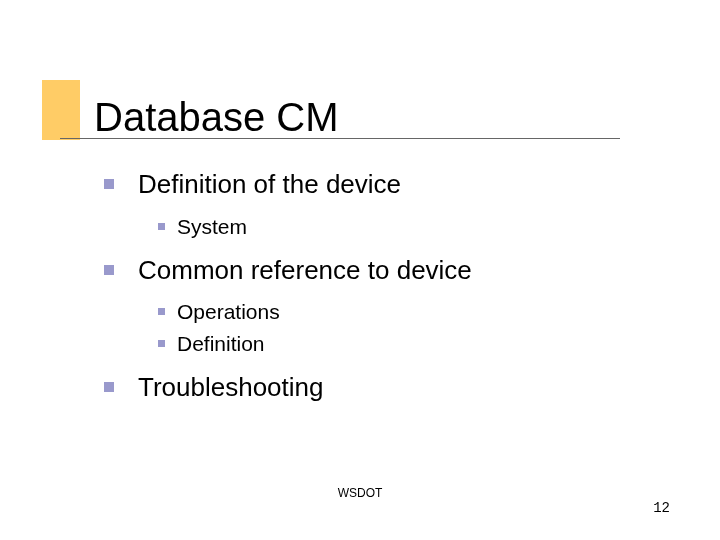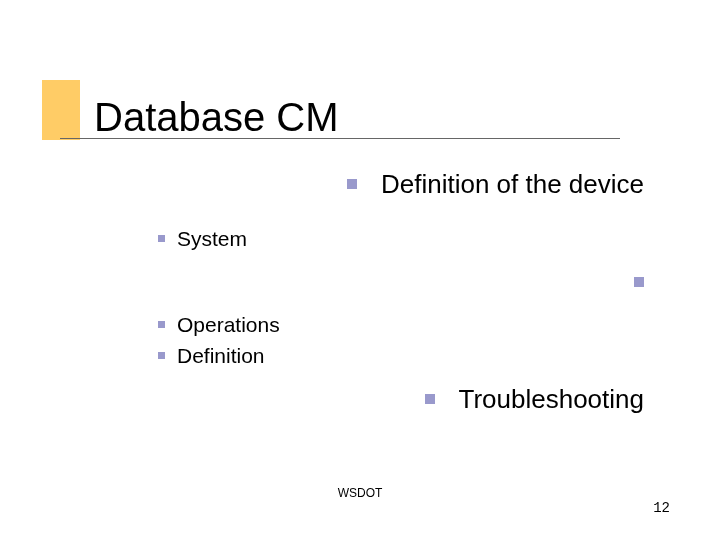--- a/index.html
+++ b/index.html
@@ -47,29 +47,28 @@
     top: 168px;
     width: 540px;
   }
   .lvl1 {
     margin-bottom: 6px;
   }
   .lvl1-row {
     display: flex;
     align-items: flex-start;
     gap: 24px;
-    justify-content: flex-end;
   }
   .lvl1-text {
     font-size: 26px;
     line-height: 1.25;
   }
   .sub {
     margin-left: 54px;
-    margin-top: 24px;
+    margin-top: 12px;
     margin-bottom: 14px;
   }
   .sub-row {
     display: flex;
     align-items: flex-start;
     gap: 12px;
     margin-bottom: 4px;
   }
   .sub-text {
     font-size: 21px;
@@ -127,20 +126,21 @@
       <div class="sub-row">
         <span class="bullet-sm"></span>
         <span class="sub-text">System</span>
       </div>
     </div>
   </div>
 
   <div class="lvl1">
     <div class="lvl1-row">
       <span class="bullet-lg"></span>
+      <span class="lvl1-text">Common reference to device</span>
     </div>
     <div class="sub">
       <div class="sub-row">
         <span class="bullet-sm"></span>
         <span class="sub-text">Operations</span>
       </div>
       <div class="sub-row">
         <span class="bullet-sm"></span>
         <span class="sub-text">Definition</span>
       </div>

